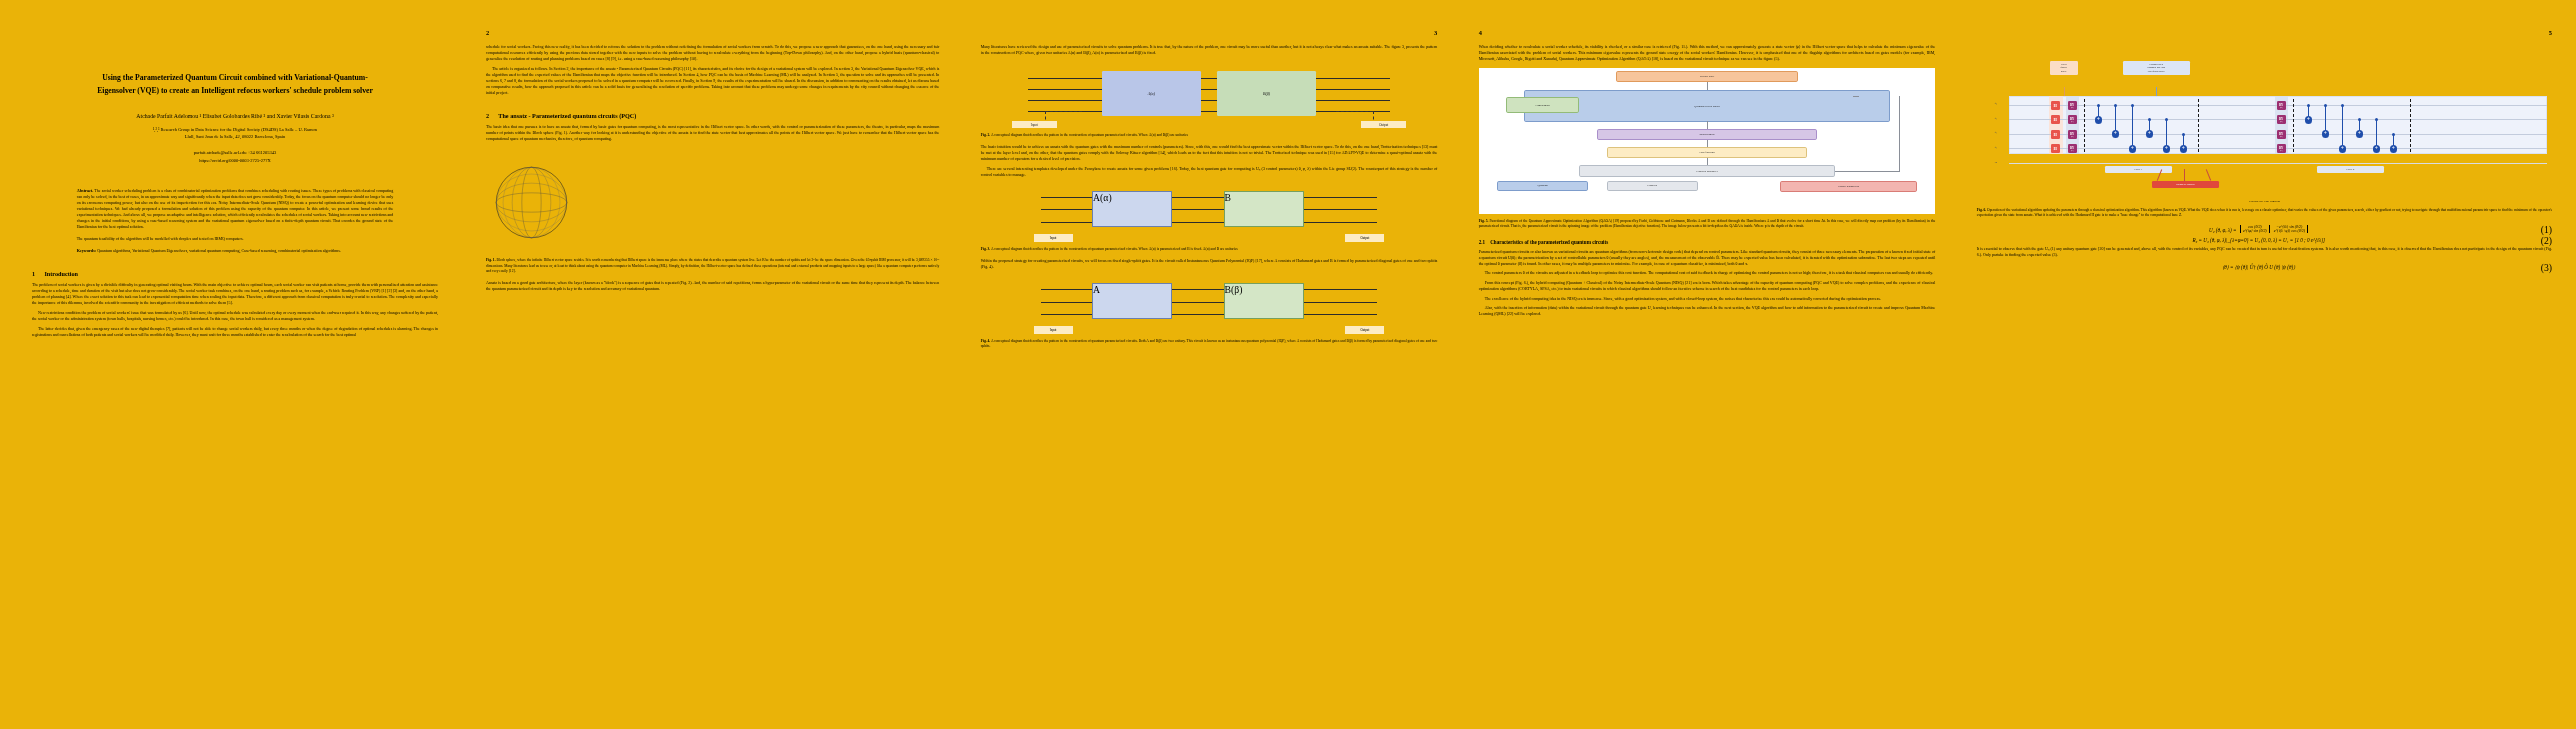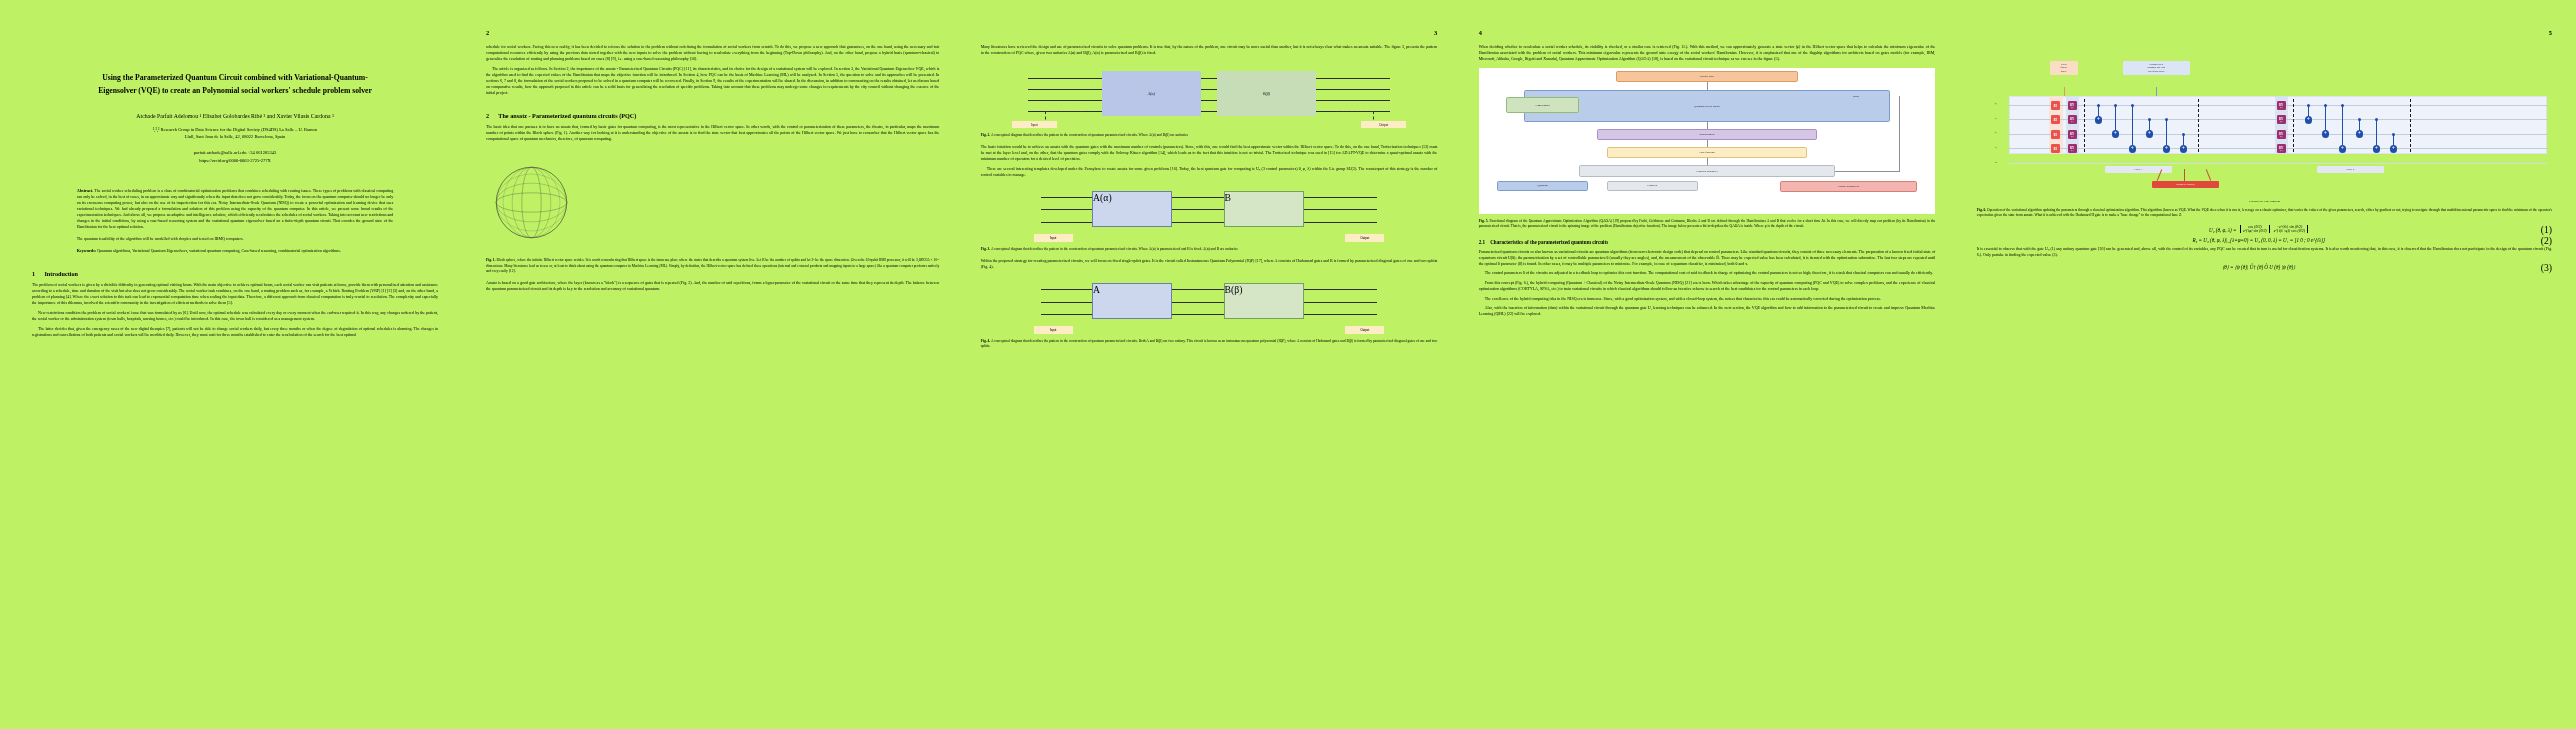--- a/index.html
+++ b/index.html
@@ -8,21 +8,21 @@
     width:2576px; height:729px;
     background:#ffffff;
     font-family:"Liberation Serif", serif;
     color:#000;
     overflow:hidden;
   }
   .spread { display:flex; width:2576px; height:729px; }
   .page {
     position:relative;
     height:729px;
-    background:#bef264;
+    background:#eab308;
     padding:29px 0 0 0;
     flex:0 0 auto;
   }
   .p1 { width:462px; padding-left:32px; padding-right:24px; }
   .p2 { width:498px; padding-left:24px; padding-right:20.7px; }
   .p3 { width:498px; padding-left:20.7px; padding-right:20.7px; }
   .p4 { width:498px; padding-left:20.7px; padding-right:20.7px; }
   .p5 { width:620px; padding-left:20.7px; padding-right:24px; }
 
   .folio { font-size:6.4px; font-weight:bold; margin-bottom:7.3px; height:8px; }
@@ -155,21 +155,21 @@
 </head>
 <body>
 
 <div class="spread">
 
   <div class="page p1">
     <div class="folio">&nbsp;</div>
 
     <div class="title">
       <div>Using the Parameterized Quantum Circuit combined with Variational-Quantum-</div>
-      <div>Eigensolver (VQE) to create an Polynomial social workers' schedule problem solver</div>
+      <div>Eigensolver (VQE) to create an Intelligent refocus workers' schedule problem solver</div>
     </div>
 
     <div class="authors">Atchade Parfait Adelomou ¹ Elisabet Golobardes Ribé ² and Xavier Vilasis Cardona ³</div>
 
     <div class="affil">
       <div>¹,²,³ Research Group in Data Science for the Digital Society (DS4DS) La Salle – U. Ramon</div>
       <div>Llull, Sant Joan de la Salle, 42, 08022 Barcelona, Spain</div>
     </div>
 
     <div class="contact">

